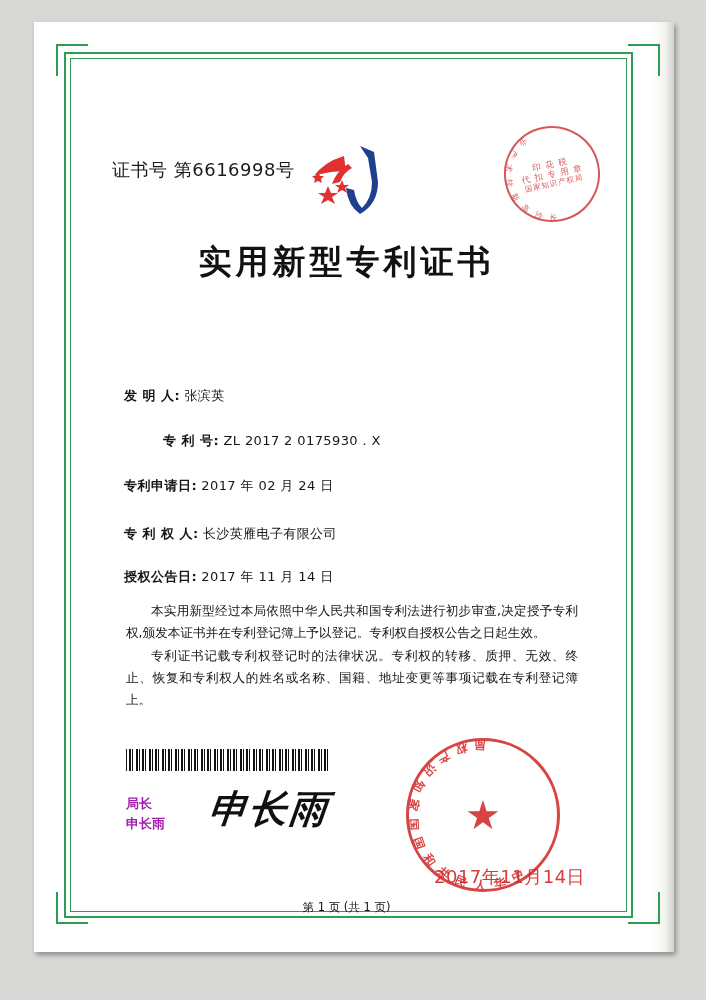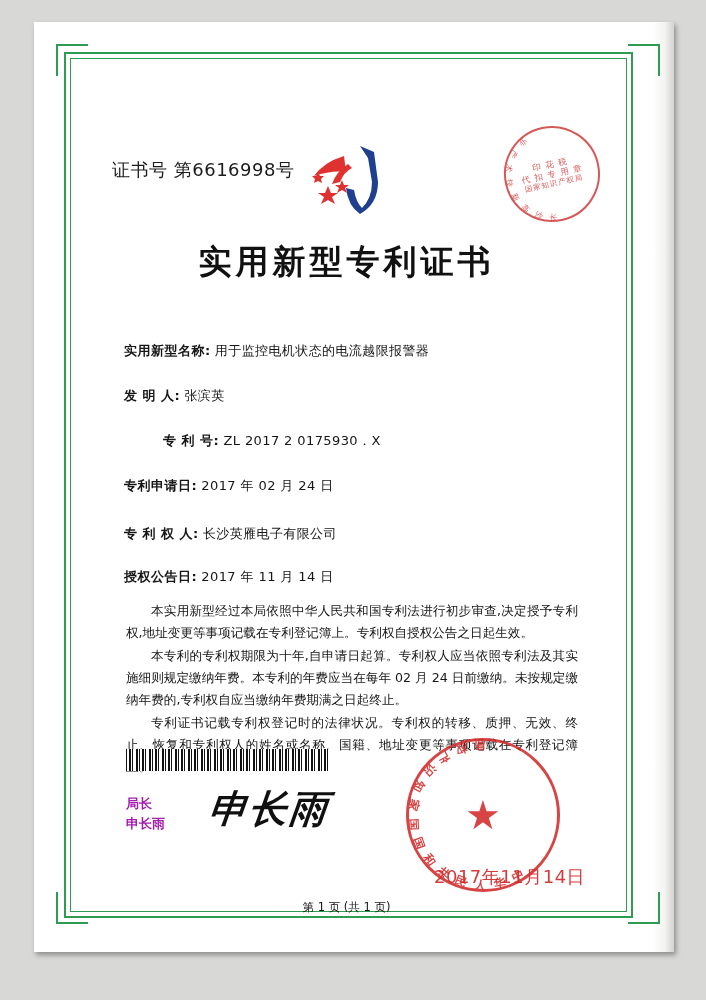--- a/index.html
+++ b/index.html
@@ -312,24 +312,20 @@
     </div>
     <div class="st-inner">
       <div>印 花 税</div>
       <div>代 扣 专 用 章</div>
       <div style="font-size:7.5px">国家知识产权局</div>
     </div>
   </div>
 
   <div class="title">实用新型专利证书</div>
 
-  <div class="field" id="f-name">
-    <span class="lab">实用新型名称:</span>
-    <span class="val">用于监控电机状态的电流越限报警器</span>
-  </div>
   <div class="field" id="f-inv">
     <span class="lab">发 明 人:</span>
     <span class="val">张滨英</span>
   </div>
   <div class="field" id="f-patno">
     <span class="lab">专 利 号:</span>
     <span class="val">ZL 2017 2 0175930．X</span>
   </div>
   <div class="field" id="f-appdate">
     <span class="lab">专利申请日:</span>
@@ -338,22 +334,21 @@
   <div class="field" id="f-holder">
     <span class="lab">专 利 权 人:</span>
     <span class="val">长沙英雁电子有限公司</span>
   </div>
   <div class="field" id="f-grant">
     <span class="lab">授权公告日:</span>
     <span class="val">2017 年 11 月 14 日</span>
   </div>
 
   <div class="body-text">
-    <p>本实用新型经过本局依照中华人民共和国专利法进行初步审查,决定授予专利权,地址变更等事项记载在专利登记簿上。专利权自授权公告之日起生效。</p>
-    <p>本专利的专利权期限为十年,自申请日起算。专利权人应当依照专利法及其实施细则规定缴纳年费。本专利的年费应当在每年 02 月 24 日前缴纳。未按规定缴纳年费的,专利权自应当缴纳年费期满之日起终止。</p>
+    <p>本实用新型经过本局依照中华人民共和国专利法进行初步审查,决定授予专利权,颁发本证书并在专利登记簿上予以登记。专利权自授权公告之日起生效。</p>
     <p>专利证书记载专利权登记时的法律状况。专利权的转移、质押、无效、终止、恢复和专利权人的姓名或名称、国籍、地址变更等事项记载在专利登记簿上。</p>
   </div>
 
   <div class="barcode"></div>
 
   <div class="sig-label">
     <div>局长</div>
     <div>申长雨</div>
   </div>
   <div class="sig-script">申长雨</div>

